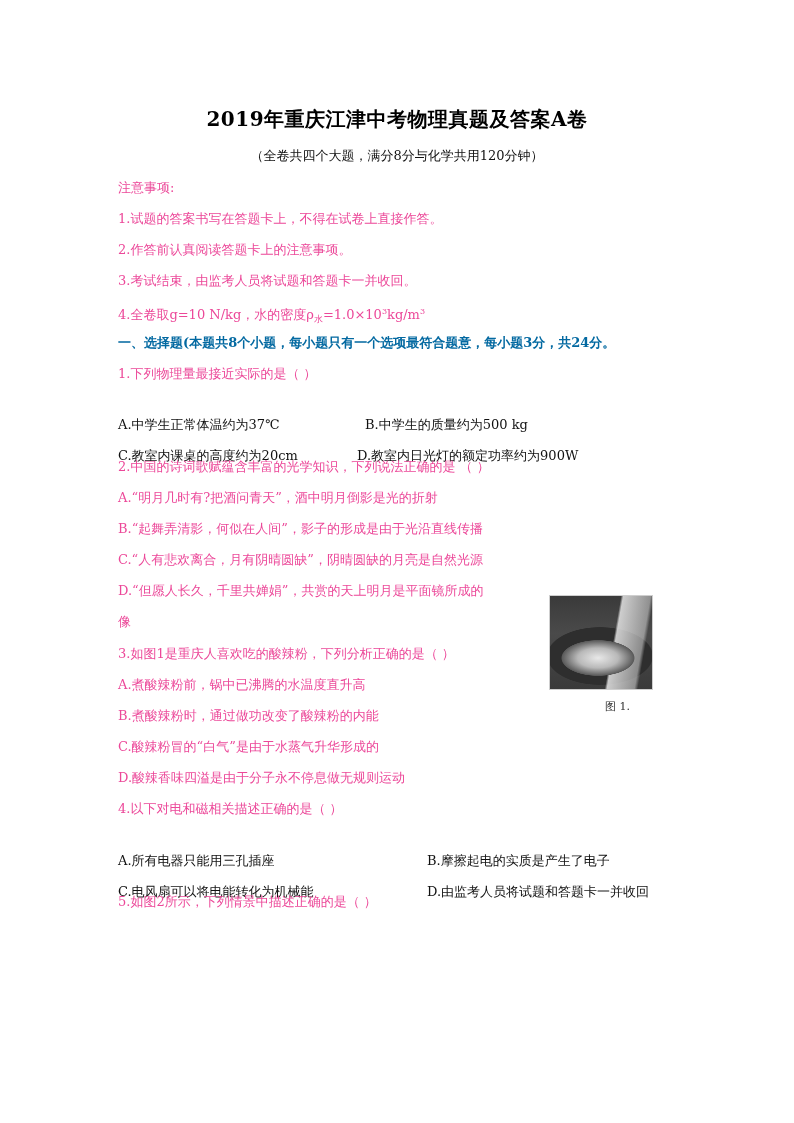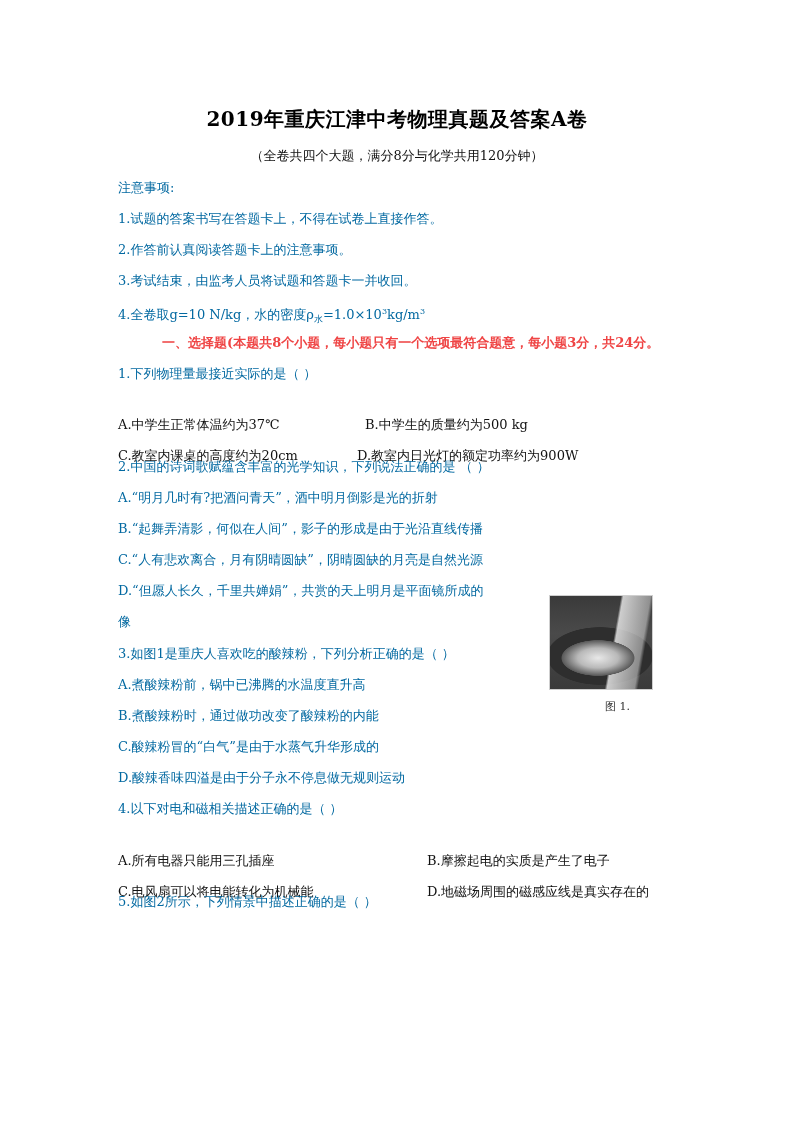--- a/index.html
+++ b/index.html
@@ -39,26 +39,25 @@
       text-align: center;
       font-size: 13px;
       color: #111;
     }
     .line {
       position: absolute;
       left: 118px;
       font-size: 13px;
       line-height: 16px;
       white-space: nowrap;
-      color: #0369a1;
+      color: #ec4899;
     }
     .bold {
       font-weight: bold;
-      color: #ef4444;
-      margin-left: 44px;
+      color: #0369a1;
     }
     .opt {
       position: absolute;
       font-size: 13px;
       line-height: 16px;
       white-space: nowrap;
       color: #111;
       margin-top: 20px;
     }
     sub { font-size: 9px; vertical-align: -3px; }
@@ -119,17 +118,17 @@
   <div class="line" style="top:739px">C.酸辣粉冒的“白气”是由于水蒸气升华形成的</div>
   <div class="line" style="top:770px">D.酸辣香味四溢是由于分子永不停息做无规则运动</div>
 
   <div class="figure"></div>
   <div class="caption">图 1.</div>
 
   <div class="line" style="top:801px">4.以下对电和磁相关描述正确的是（      ）</div>
   <div class="opt" style="left:118px; top:833px">A.所有电器只能用三孔插座</div>
   <div class="opt" style="left:427px; top:833px">B.摩擦起电的实质是产生了电子</div>
   <div class="opt" style="left:118px; top:864px">C.电风扇可以将电能转化为机械能</div>
-  <div class="opt" style="left:427px; top:864px">D.地磁场周围的磁感应线是真实存在的</div>
+  <div class="opt" style="left:427px; top:864px">D.由监考人员将试题和答题卡一并收回</div>
 
   <div class="line" style="top:894px">5.如图2所示，下列情景中描述正确的是（      ）</div>
 
 </div>
 
 </body></html>

